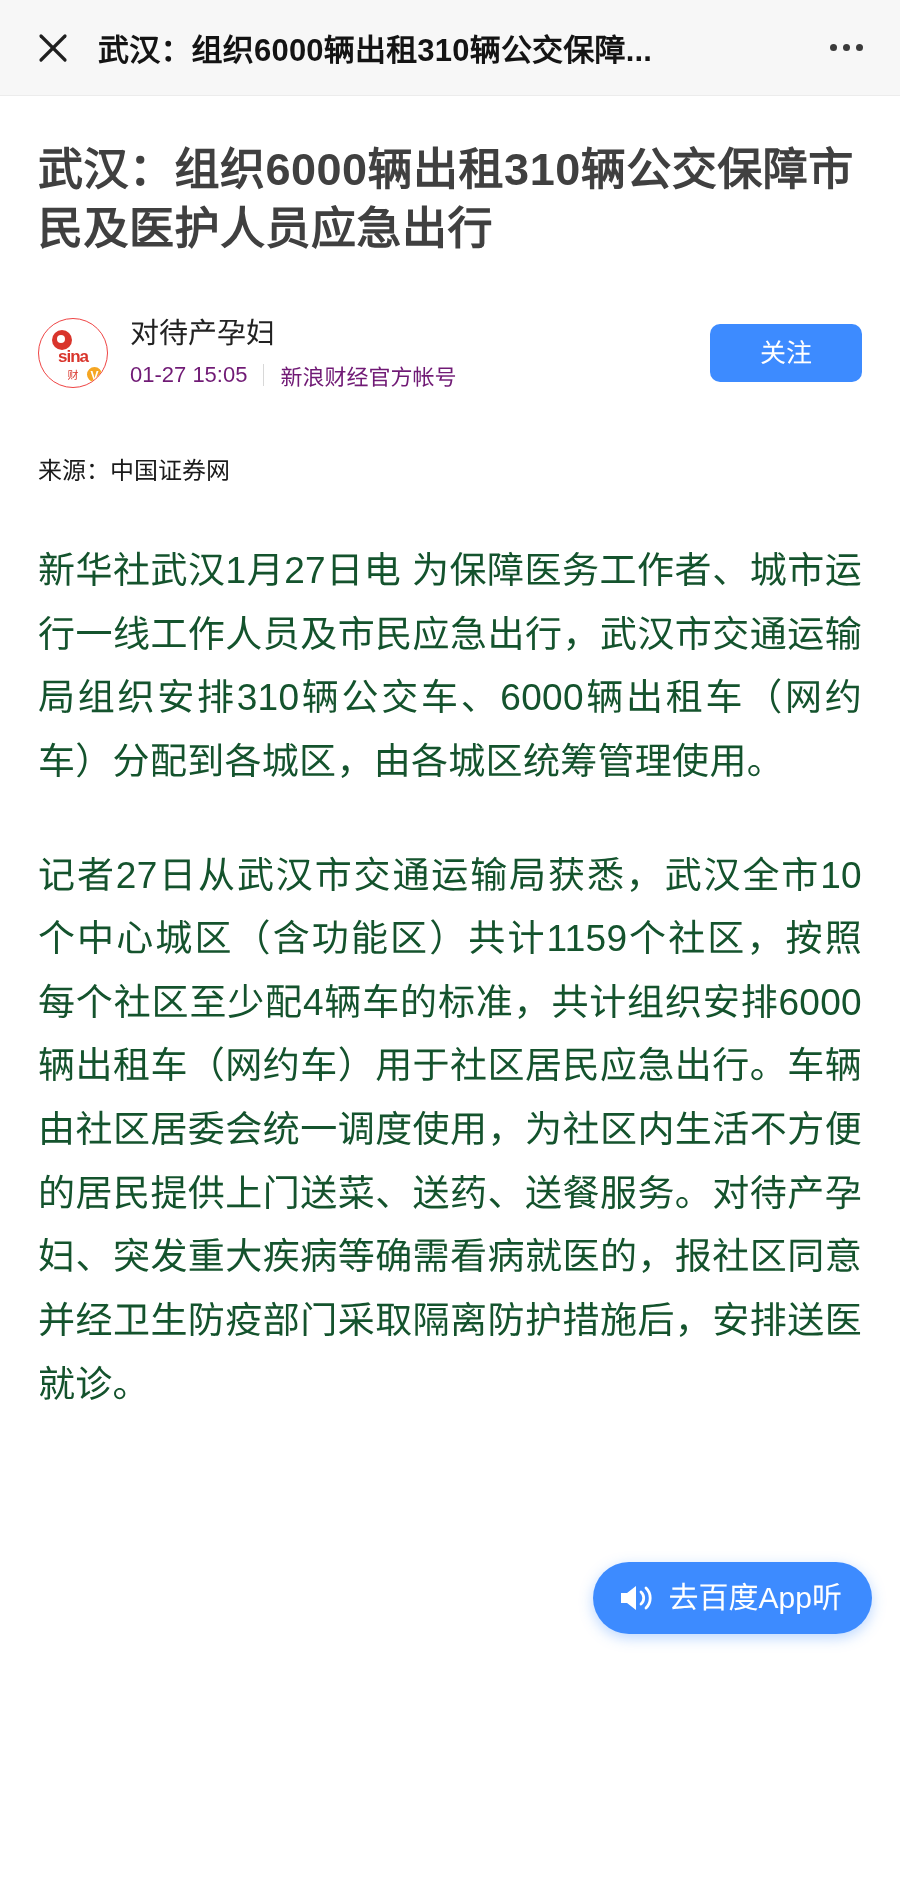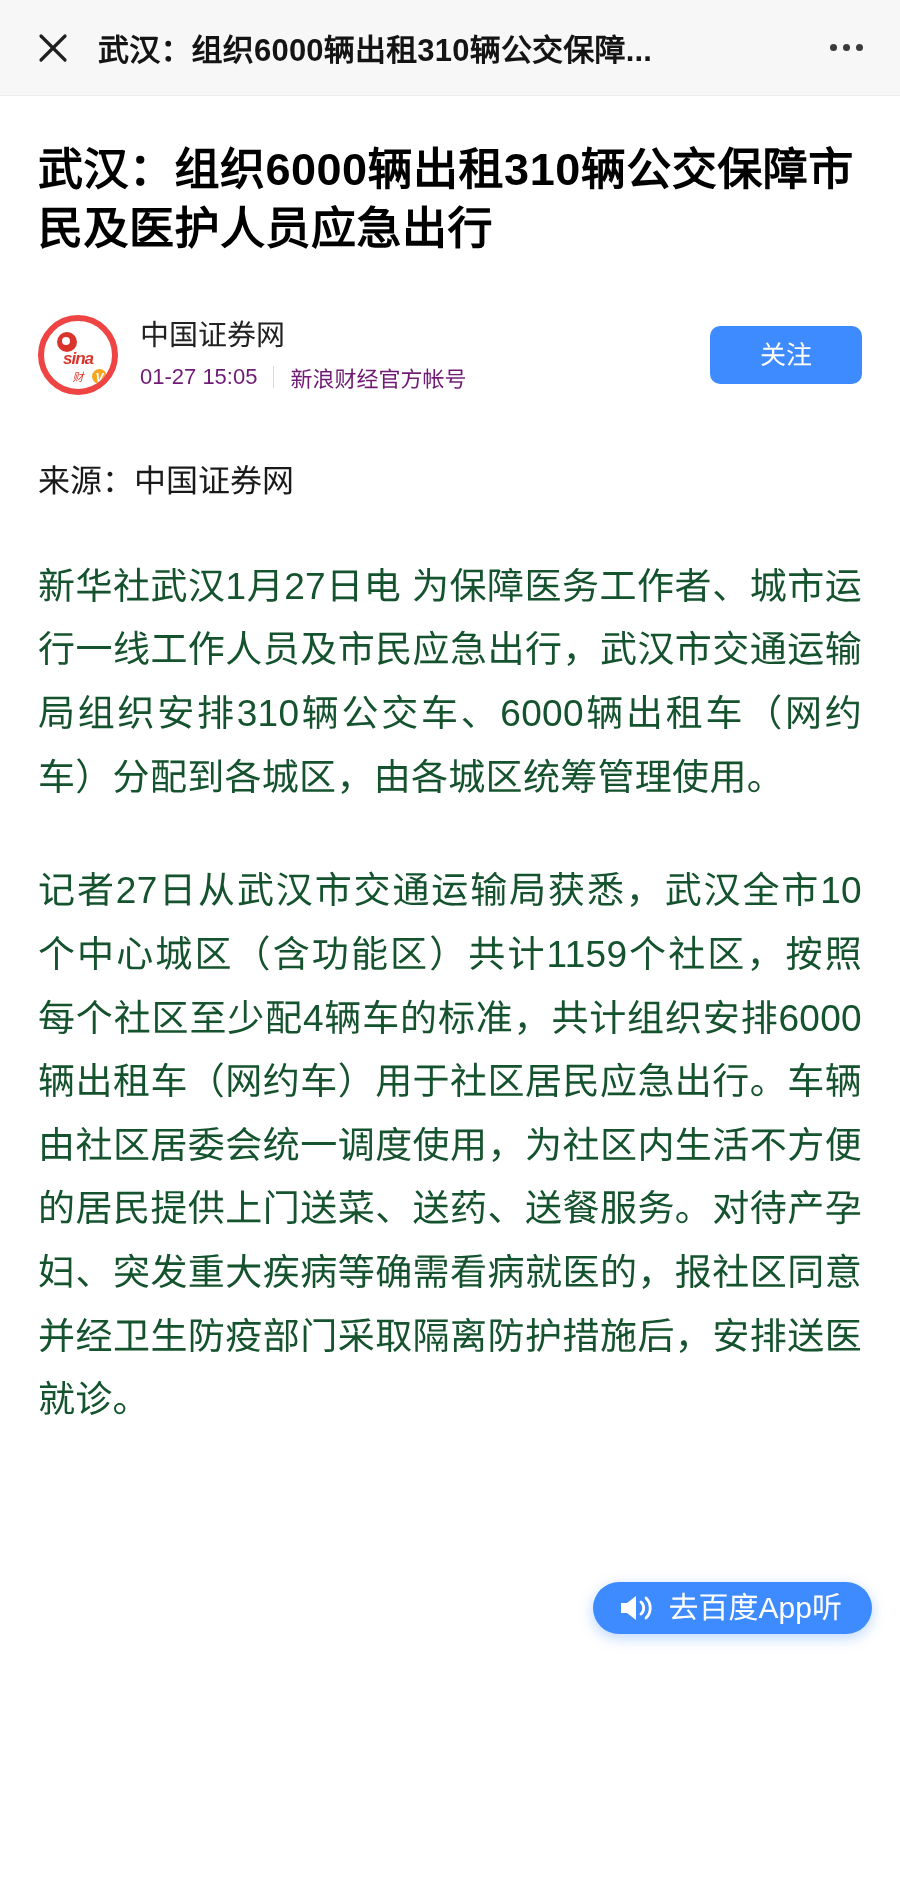--- a/index.html
+++ b/index.html
@@ -67,44 +67,43 @@
 
   
   .article {
     padding: 30px 38px 0 38px;
     box-sizing: border-box;
   }
   .headline {
     font-size: 45px;
     line-height: 1.32;
     font-weight: 700;
-    color: #000000;
+    color: #404040;
     margin: 14px 0 0 0;
     letter-spacing: 0.5px;
   }
 
   
   .byline {
     display: flex;
     align-items: center;
     margin-top: 56px;
   }
   .avatar {
     width: 68px;
     height: 68px;
     flex: 0 0 68px;
     border-radius: 50%;
     background: #ffffff;
-    border: 6px solid #ef4444;
+    border: 1px solid #ef4444;
     position: relative;
     overflow: hidden;
     display: flex;
     align-items: center;
     justify-content: center;
-    font-style: italic;
   }
   .avatar .sina-eye {
     position: absolute;
     top: 11px;
     left: 13px;
     width: 20px;
     height: 20px;
     border-radius: 50%;
     background: #d9352c;
   }
@@ -188,42 +187,42 @@
     padding: 16px 50px;
     cursor: pointer;
     border: none;
     font-family: inherit;
     line-height: 1;
   }
 
   
   .source {
     margin-top: 62px;
-    font-size: 32px;
+    font-size: 24px;
     color: #1a1a1a;
     line-height: 1.5;
   }
   .para {
     margin-top: 50px;
     font-size: 37px;
     line-height: 1.72;
     color: #14532d;
     text-align: justify;
     letter-spacing: 0.3px;
   }
 
   
   .listen-btn {
     position: absolute;
     right: 28px;
     bottom: 244px;
     background: #3d8bff;
     color: #ffffff;
     border-radius: 46px;
-    height: 52px;
+    height: 72px;
     display: flex;
     align-items: center;
     padding: 0 30px 0 24px;
     box-shadow: 0 4px 14px rgba(61,139,255,0.35);
     cursor: pointer;
   }
   .listen-btn .speaker {
     width: 38px;
     height: 38px;
     flex: 0 0 38px;
@@ -261,21 +260,21 @@
   <h1 class="headline">武汉：组织6000辆出租310辆公交保障市民及医护人员应急出行</h1>
 
   <div class="byline">
     <div class="avatar">
       <span class="sina-eye"></span>
       <span class="sina-text">sina</span>
       <span class="sina-sub">财</span>
       <span class="v-badge">V</span>
     </div>
     <div class="byline-text">
-      <div class="byline-name">中国证券网</div>
+      <div class="byline-name">对待产孕妇</div>
       <div class="byline-meta">
         <span>01-27 15:05</span>
         <span class="byline-sep"></span>
         <span>新浪财经官方帐号</span>
       </div>
     </div>
     <button class="follow-btn">关注</button>
   </div>
 
   <div class="source">来源：中国证券网</div>

